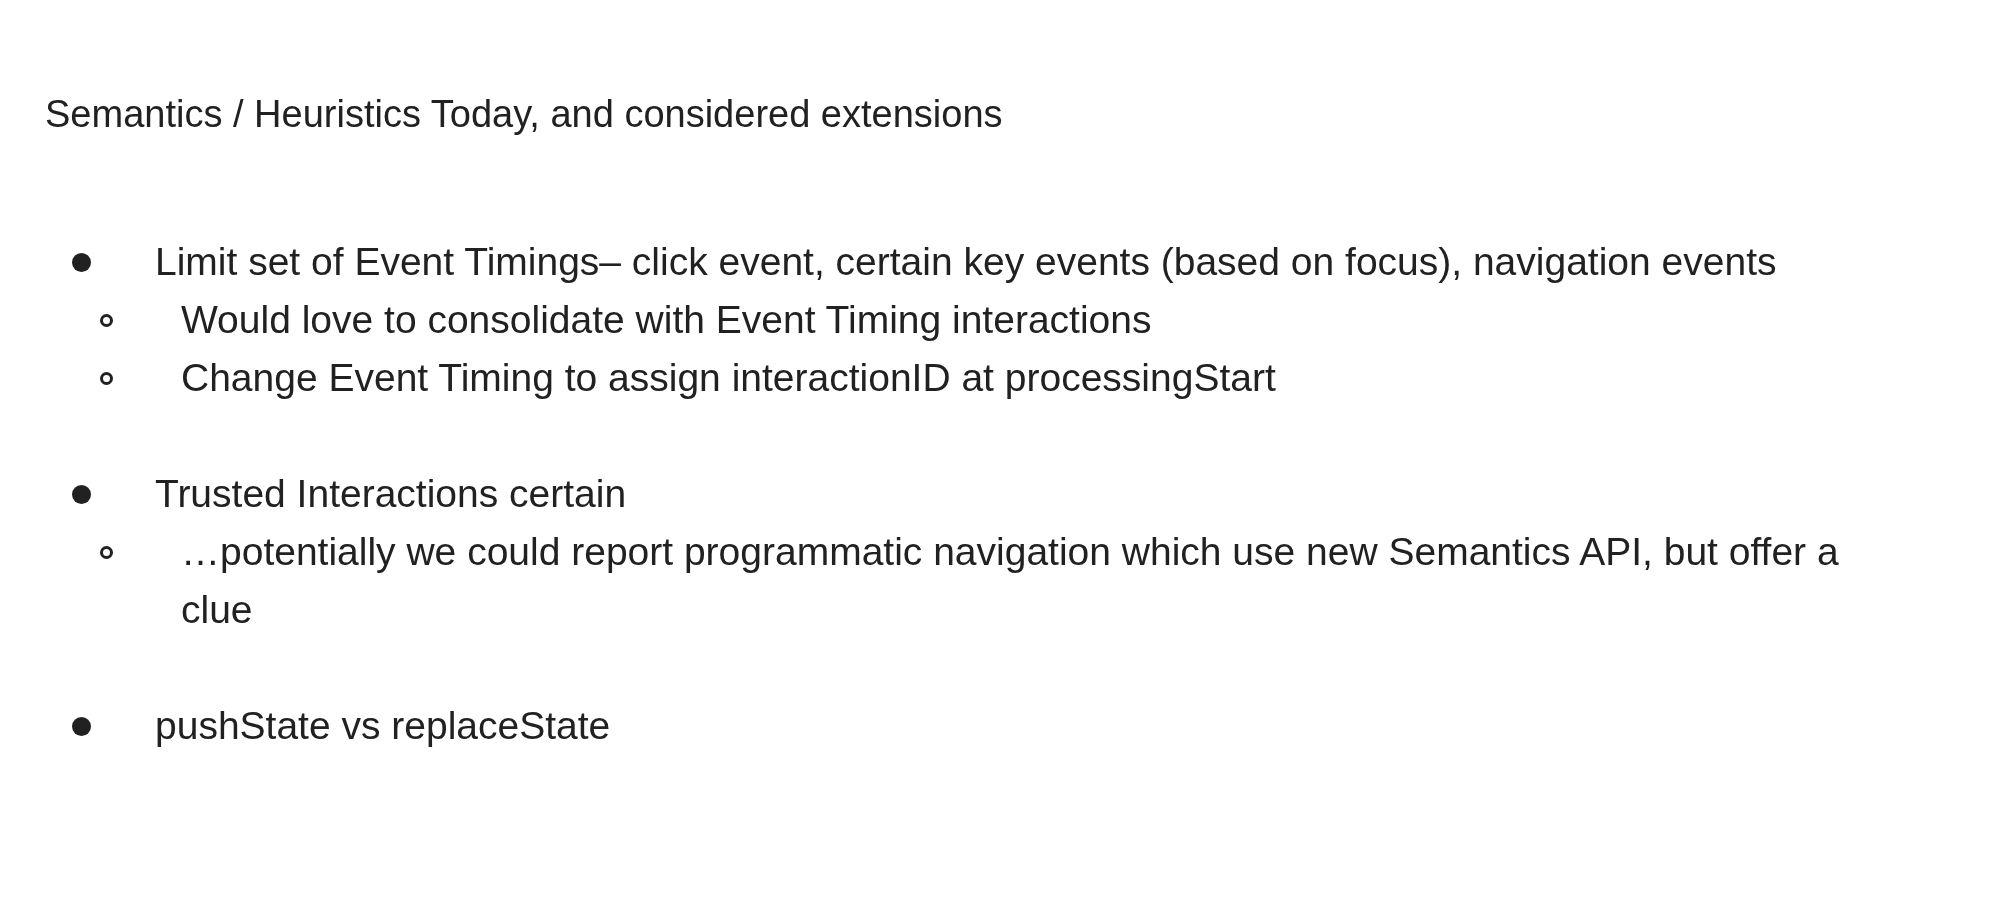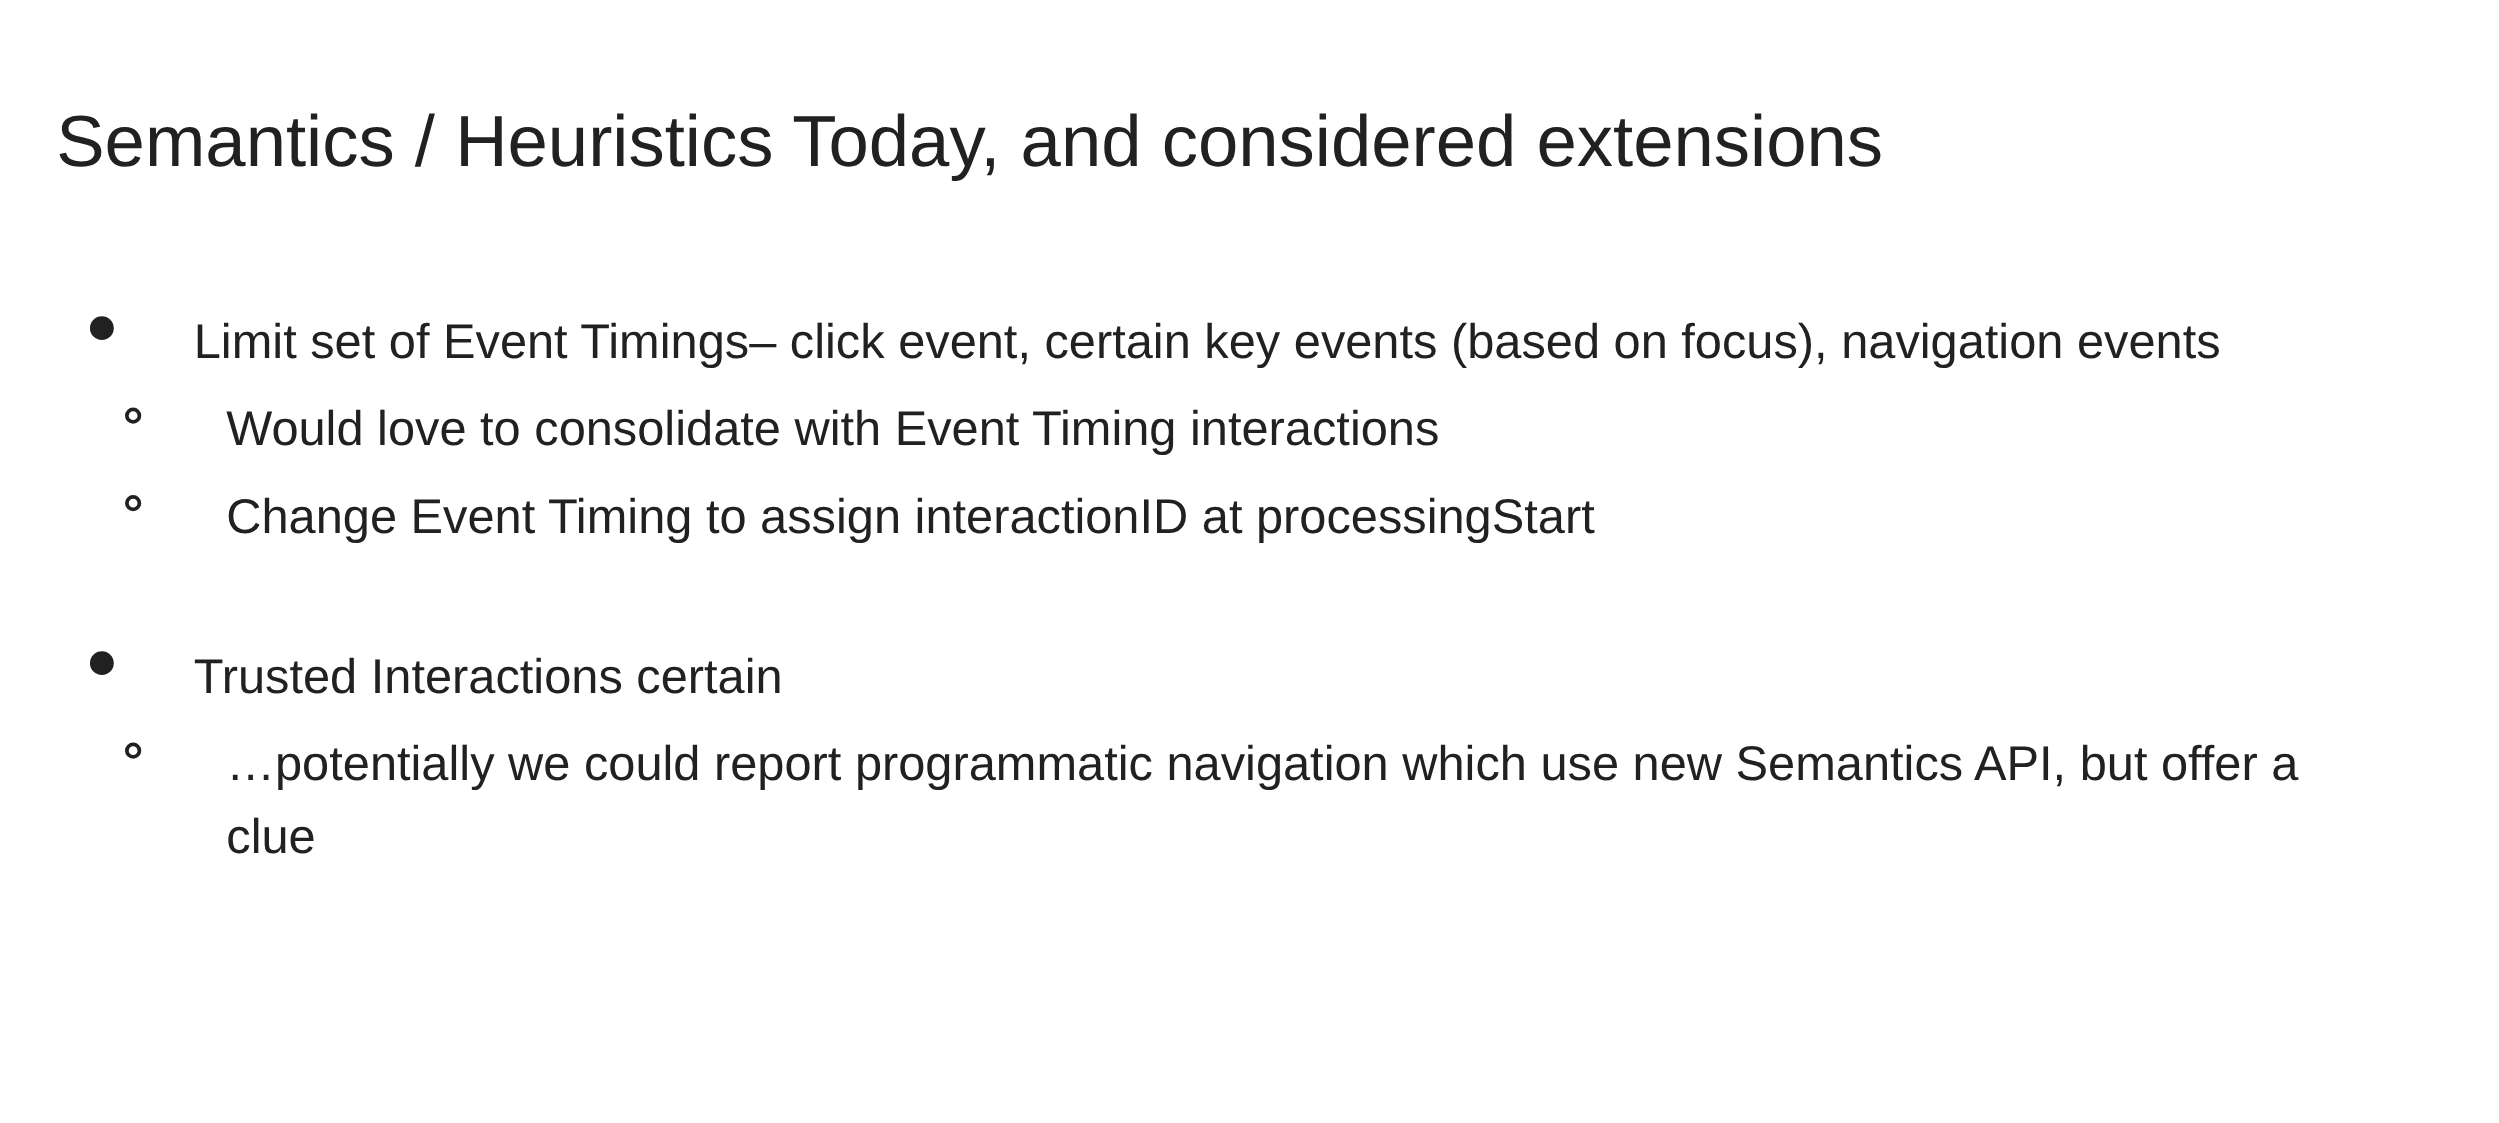--- a/index.html
+++ b/index.html
@@ -10,21 +10,21 @@
     height: 898px;
     background: #ffffff;
     overflow: hidden;
     font-family: "Liberation Sans", "DejaVu Sans", sans-serif;
     color: #212121;
   }
   .slide-title {
     position: absolute;
     top: 82px;
     left: 45px;
-    font-size: 58px;
+    font-size: 38px;
     line-height: 64px;
     font-weight: 400;
     color: #212121;
     white-space: nowrap;
   }
   .bullet-list {
     position: absolute;
     top: 233px;
     left: 0;
     right: 0;
@@ -53,21 +53,21 @@
     border-radius: 50%;
     background: #212121;
   }
   .ring {
     width: 13px;
     height: 13px;
     border-radius: 50%;
     border: 3px solid #212121;
     background: transparent;
   }
-  .text { max-width: 1790px; margin-top: 12px; }
+  .text { max-width: 1790px; }
   .row.l2 .text { max-width: 1660px; }
 </style>
 </head>
 <body>
 
 <div class="slide">
 
   <h1 class="slide-title">Semantics / Heuristics Today, and considered extensions</h1>
 
   <div class="bullet-list">
@@ -101,15 +101,23 @@
         <span class="text">Trusted Interactions certain</span>
       </div>
       <div class="row l2">
         <span class="marker">
           <span class="ring"></span>
         </span>
         <span class="text">…potentially we could report programmatic navigation which use new Semantics API, but offer a clue</span>
       </div>
     </div>
 
+    <div class="group">
+      <div class="row l1">
+        <span class="marker">
+          <span class="dot"></span>
+        </span>
+        <span class="text">pushState vs replaceState</span>
+      </div>
+    </div>
 
   </div>
 </div>
 
 </body></html>

